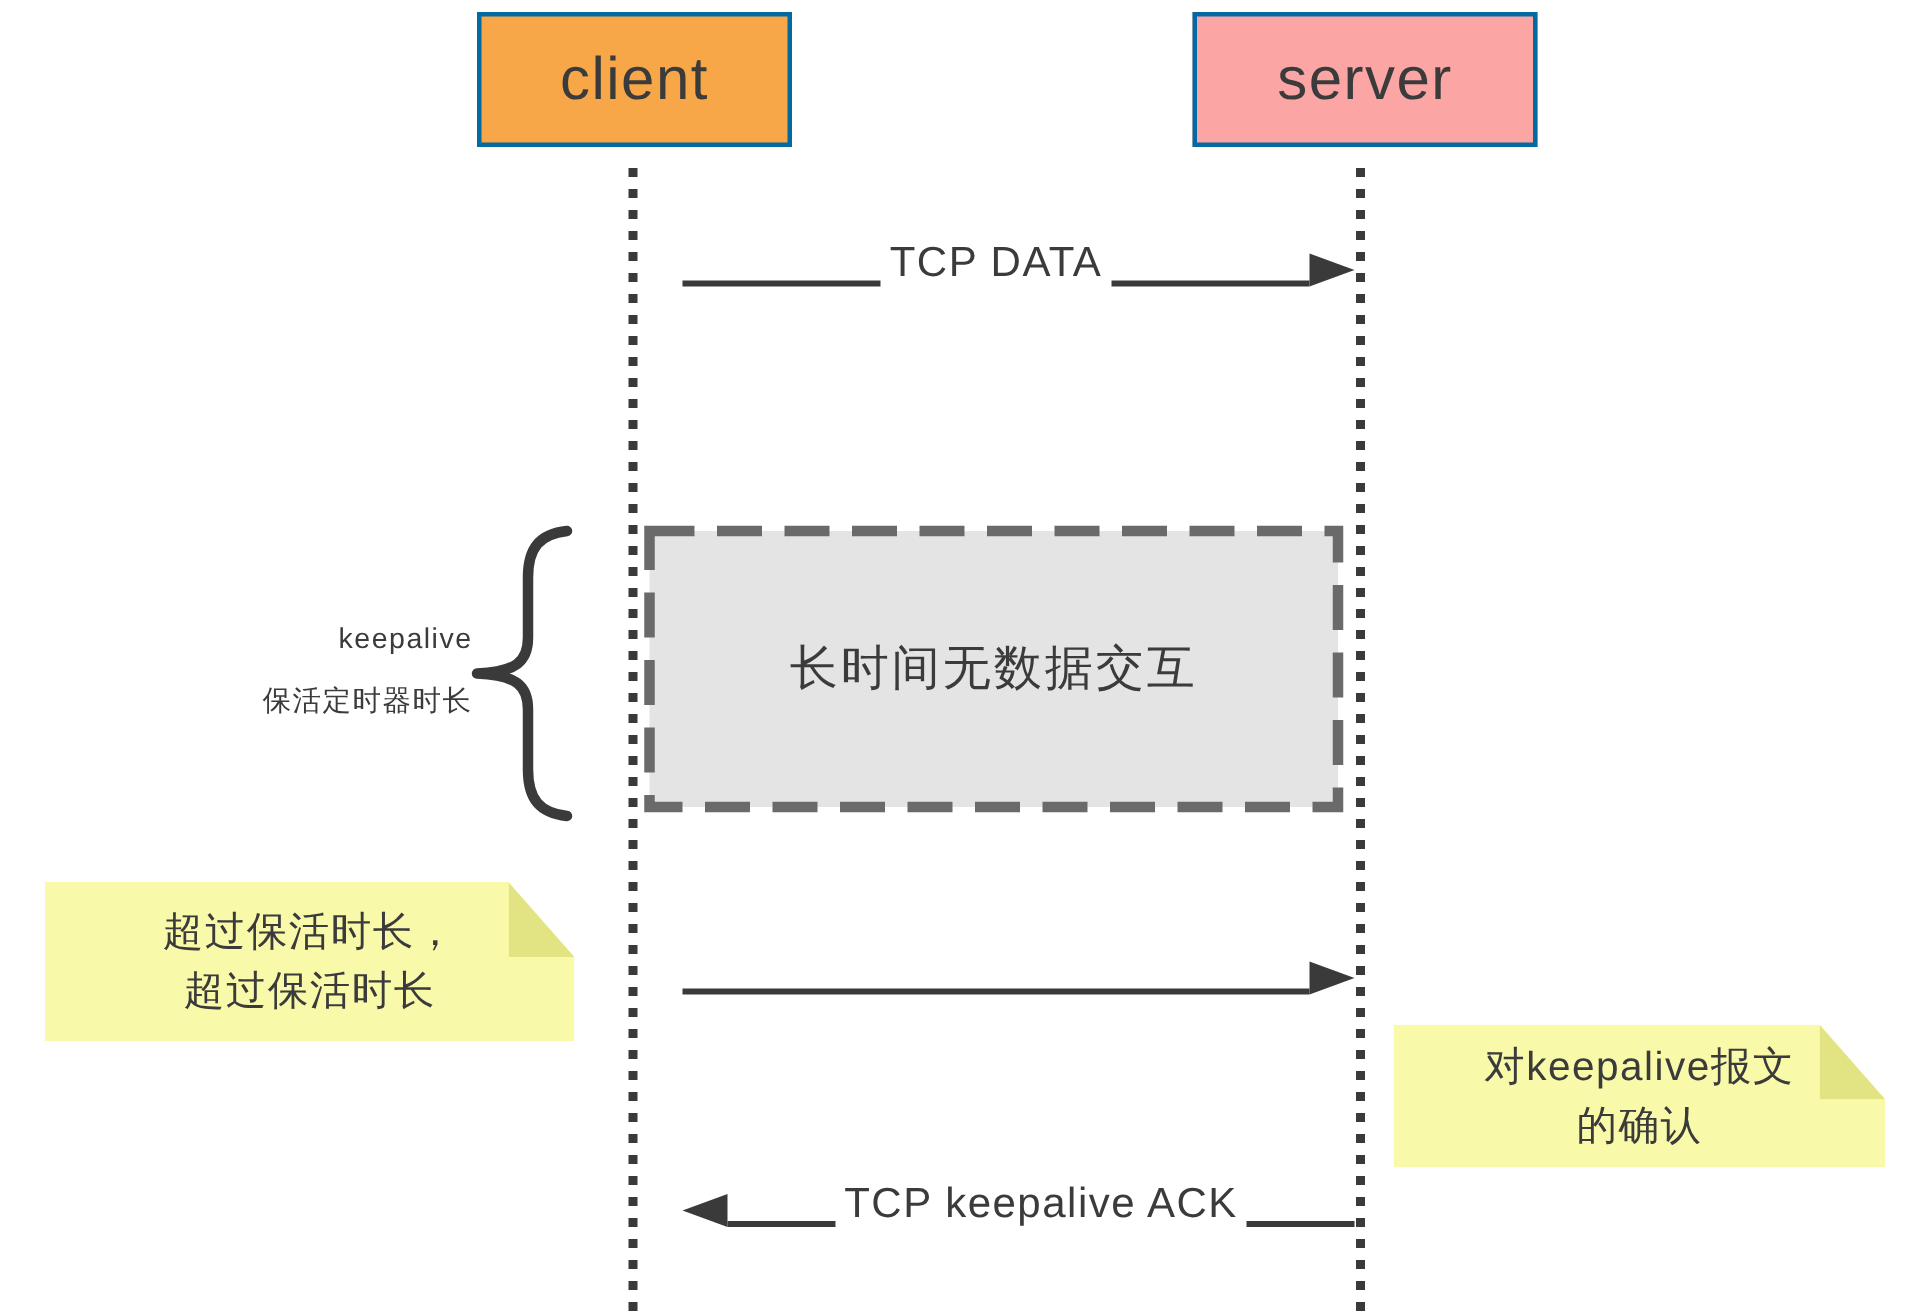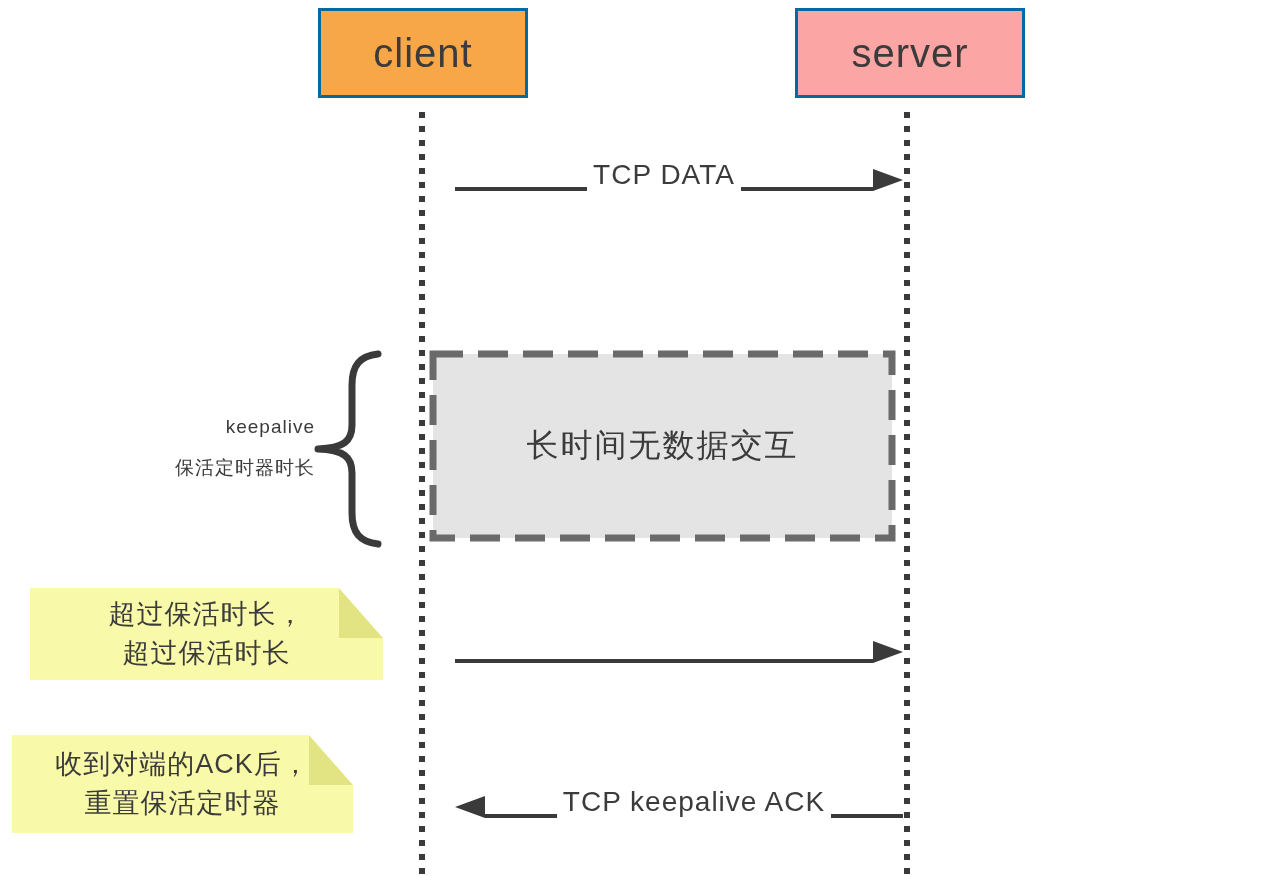--- a/index.html
+++ b/index.html
@@ -132,21 +132,21 @@
   }
   .note .fold {
     position: absolute;
     top: 0;
     right: 0;
     width: 44px;
     height: 50px;
     background: #e2e383;
     clip-path: polygon(0 0, 100% 100%, 0 100%);
   }
-  .note-1 { left: 30px;  top: 588px; width: 353px; height: 92px; }
+  .note-1 { left: 30px;  top: 588px; width: 353px; height: 106px; }
   .note-2 { left: 929px; top: 683px; width: 328px; height: 95px; }
   .note-3 { left: 12px;  top: 735px; width: 341px; height: 98px; }
   .note .ln { position: relative; display: block; }
 </style>
 </head>
 <body>
 
 <div class="canvas">
 
   <div class="actor client">
@@ -195,20 +195,20 @@
     <div class="mlabel">TCP keepalive ACK</div>
     <div class="mline"></div>
   </div>
 
   <div class="note note-1">
     <div class="fold"></div>
     <span class="ln">超过保活时长，</span>
     <span class="ln">超过保活时长</span>
   </div>
 
-
-  <div class="note note-3">
+  <div class="note note-2">
     <div class="fold"></div>
-    <span class="ln">收到对端的ACK后，</span>
-    <span class="ln">重置保活定时器</span>
-  </div>
+    <span class="ln">对keepalive报文</span>
+    <span class="ln">的确认</span>
+  </div>
+
 
 </div>
 
 </body></html>

